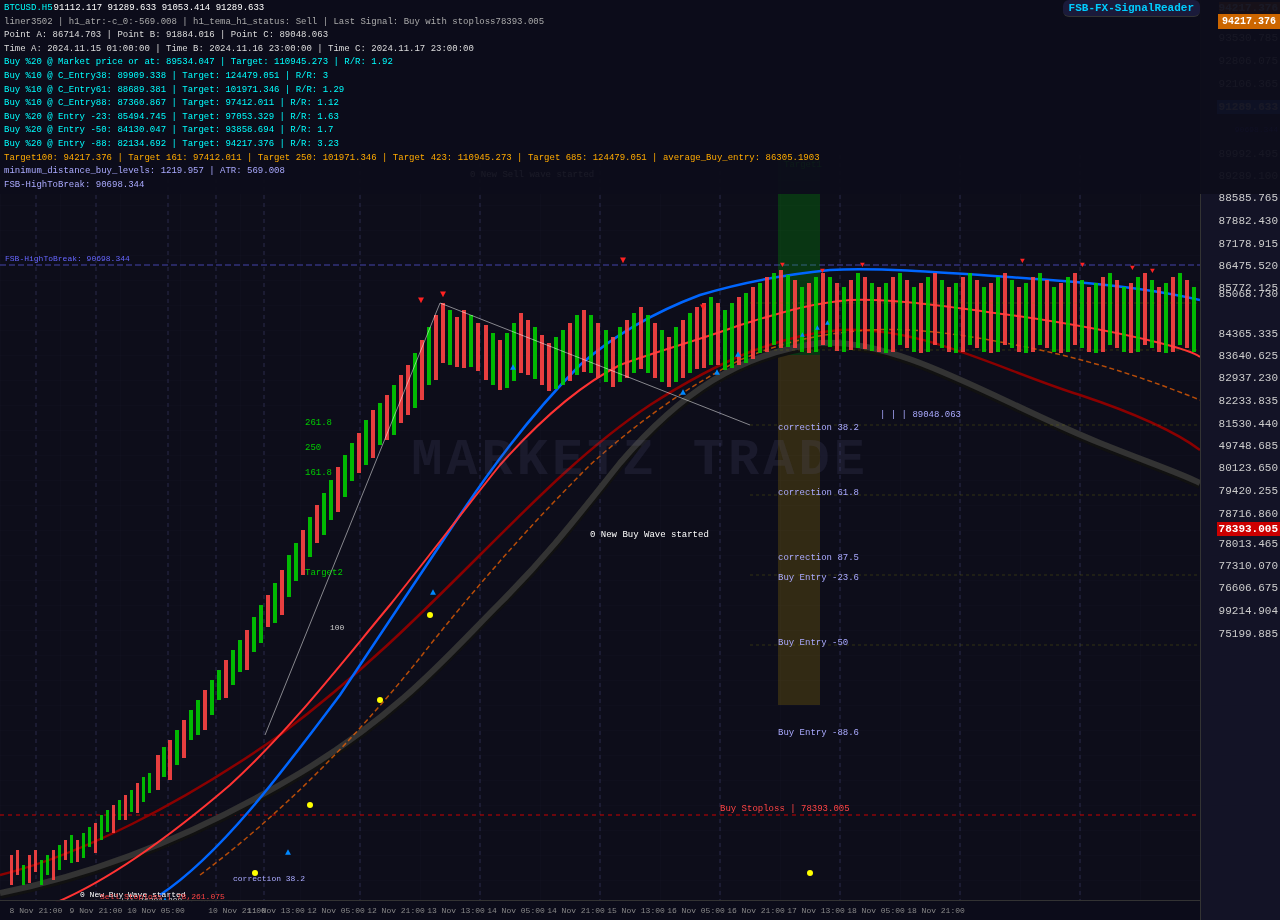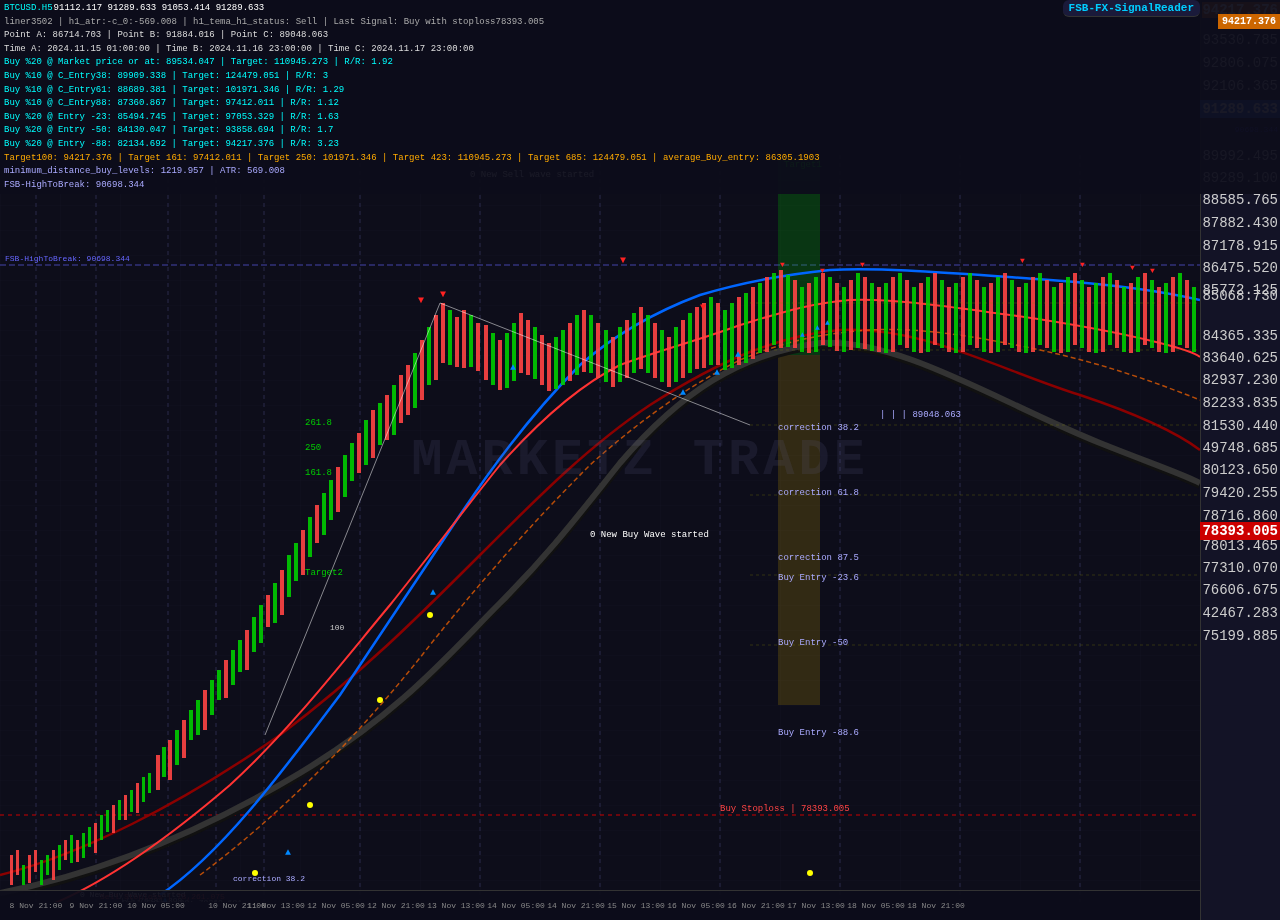--- a/index.html
+++ b/index.html
@@ -45,21 +45,21 @@
       top: 0;
       width: 80px;
       height: 100%;
       z-index: 8;
       background: rgba(20,20,40,0.9);
       border-left: 1px solid #333;
     }
     .price-label {
       position: absolute;
       right: 0;
-      font-size: 14px;
+      font-size: 11px;
       color: #cccccc;
       text-align: right;
       padding-right: 2px;
       white-space: nowrap;
     }
     .price-label.highlighted {
       background: #00aaff;
       color: #000;
       font-weight: bold;
       padding: 1px 2px;
@@ -69,21 +69,21 @@
       color: #fff;
       font-weight: bold;
       padding: 1px 2px;
     }
 
     #bottom-dates {
       position: absolute;
       bottom: 0;
       left: 0;
       right: 80px;
-      height: 30px;
+      height: 20px;
       background: rgba(13,13,26,0.95);
       display: flex;
       align-items: center;
       border-top: 1px solid #333;
     }
     .date-label {
       position: absolute;
       font-size: 8px;
       color: #888;
       transform: translateX(-50%);
@@ -518,21 +518,21 @@
     <div class="price-label" style="top:395px;">82233.835</div>
     <div class="price-label" style="top:418px;">81530.440</div>
     <div class="price-label" style="top:440px;">49748.685</div>
     <div class="price-label" style="top:462px;">80123.650</div>
     <div class="price-label" style="top:485px;">79420.255</div>
     <div class="price-label" style="top:508px;">78716.860</div>
     <div class="price-label red-bg" style="top:522px; background:#cc0000; color:#fff;">78393.005</div>
     <div class="price-label" style="top:538px;">78013.465</div>
     <div class="price-label" style="top:560px;">77310.070</div>
     <div class="price-label" style="top:582px;">76606.675</div>
-    <div class="price-label" style="top:605px;">42467.283</div>
+    <div class="price-label" style="top:605px;">99214.904</div>
     <div class="price-label" style="top:628px;font-family:Liberation Mono, monospace;">75199.885</div>
   </div>
 
   <div id="bottom-dates">
     <span class="date-label" style="left:3%;">8 Nov 21:00</span>
     <span class="date-label" style="left:8%;">9 Nov 21:00</span>
     <span class="date-label" style="left:13%;">10 Nov 05:00</span>
     <span class="date-label" style="left:18%;margin-left:21px;">10 Nov 21:00</span>
     <span class="date-label" style="left:23%;">11 Nov 13:00</span>
     <span class="date-label" style="left:28%;">12 Nov 05:00</span>

